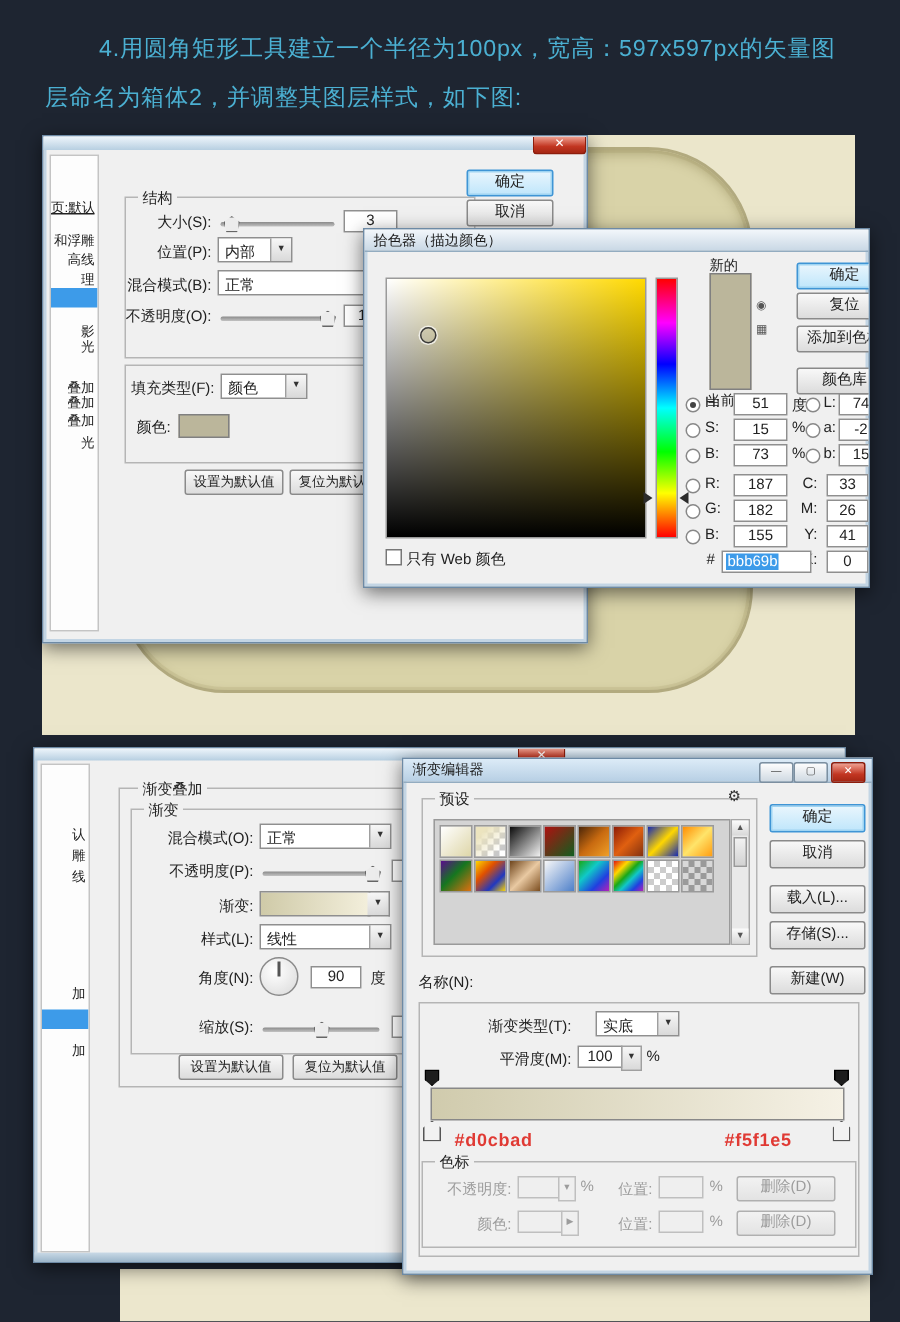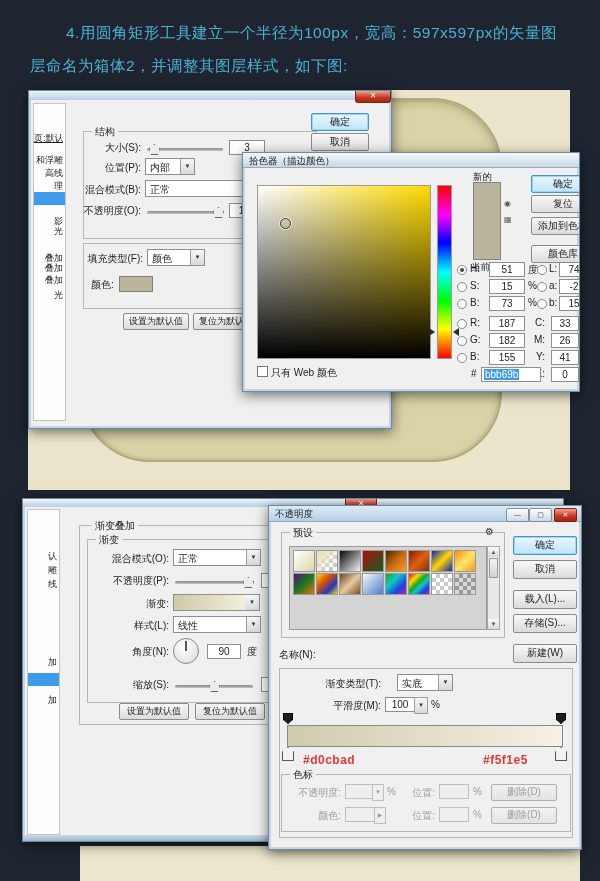--- a/index.html
+++ b/index.html
@@ -304,21 +304,21 @@
       </div>
     <div class="fld" style="left:238px;top:178px;width:28px;">100</div>
     <div class="lbl" style="left:272px;top:179px;">%</div>
 
     <div class="btn sm" style="left:96px;top:204px;width:68px;height:15px;line-height:14px;">设置为默认值</div>
     <div class="btn sm" style="left:172px;top:204px;width:68px;height:15px;line-height:14px;">复位为默认值</div>
   </div>
 
   <div class="win" style="left:246px;top:7px;width:312px;height:343px;z-index:3;">
     <div class="tbar" style="height:16px;line-height:16px;background:linear-gradient(#dcebf7,#b7cfe4);">
-      <span>不透明度</span>
+      <span>渐变编辑器</span>
     </div>
     <div class="wctl" style="right:52px;"><span>—</span></div>
     <div class="wctl" style="right:29px;"><span>▢</span></div>
     <div class="wctl red" style="right:4px;"><span>✕</span></div>
 
     <div class="grp" style="left:12px;top:26px;width:222px;height:104px;">
       <span class="leg" style="left:8px;top:-7px;">预设</span>
     </div>
     <div class="gearico" style="left:216px;top:20px;"><span>⚙</span></div>
     <div class="abs" style="left:20px;top:40px;width:196px;height:82px;background:#d4d4d4;border:1px solid #9a9a9a;"></div>

